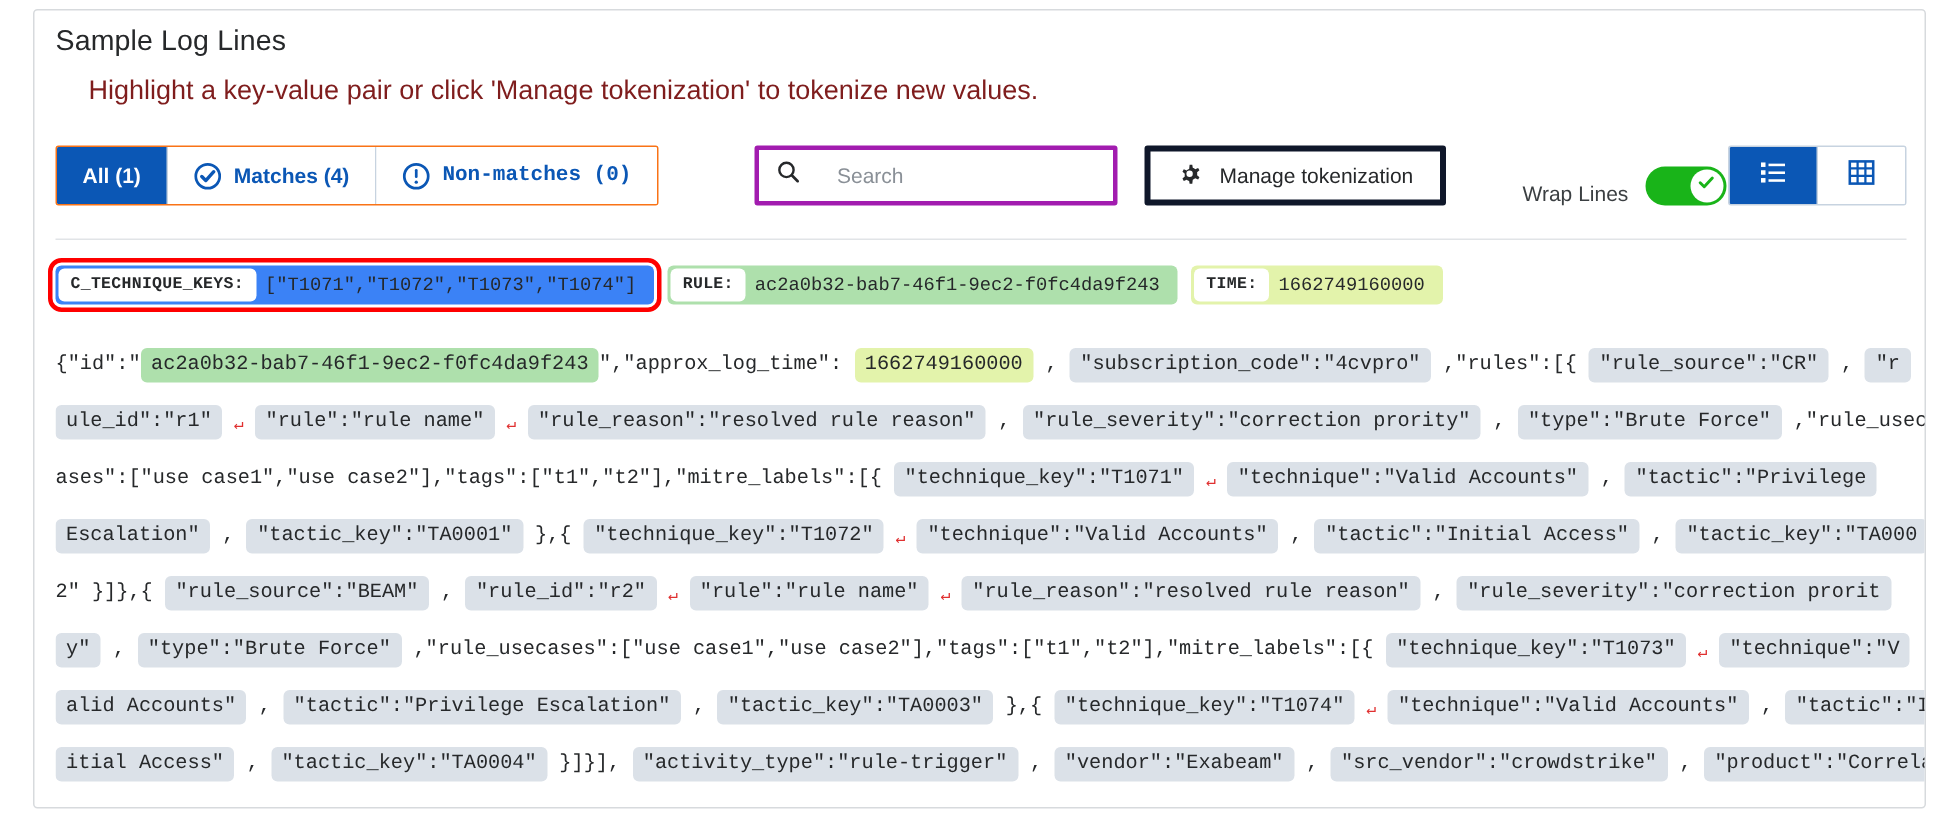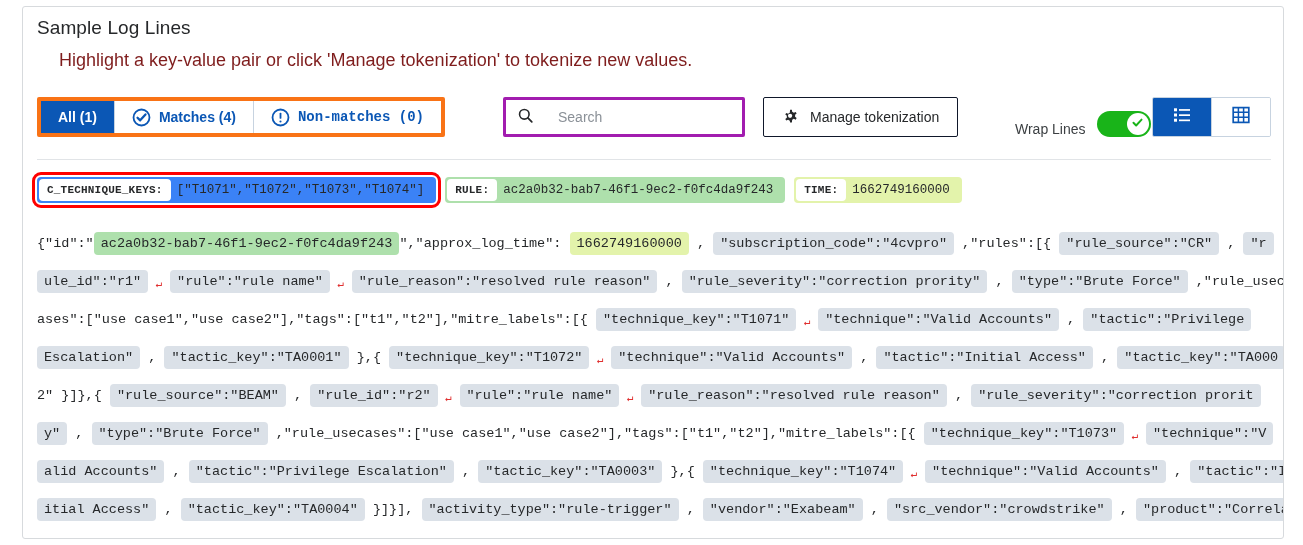--- a/index.html
+++ b/index.html
@@ -35,21 +35,21 @@
   }
 
   
   .toolbar{
     position:absolute; left:14px; top:90px;
     width:1234px; height:42px;
   }
   .segmented{
     position:absolute; left:0; top:0;
     display:flex; height:40px;
-    border:4px solid #f97316;
+    border:1px solid #f97316;
     border-radius:2px;
     box-sizing:border-box;
     overflow:hidden;
   }
   .seg{
     display:flex; align-items:center; gap:8px;
     padding:0 17px;
     font-size:14px; font-weight:700;
     color:#0b57b5;
     background:#fff;
@@ -79,21 +79,21 @@
     border:none; outline:none;
     font-family:"Liberation Sans", sans-serif;
     font-size:14px; color:#26282a;
     width:185px; background:transparent;
   }
   .searchbox input::placeholder{color:#8a9097;}
 
   .manage-btn{
     position:absolute; left:726px; top:0;
     height:40px;
-    border:1px solid #0f172a;
+    border:4px solid #0f172a;
     border-radius:2px;
     background:#fff;
     box-sizing:border-box;
     display:flex; align-items:center; gap:11px;
     padding:0 18px;
     font-size:14px; color:#26282a;
     cursor:pointer; user-select:none;
   }
 
   .wrap-group{

